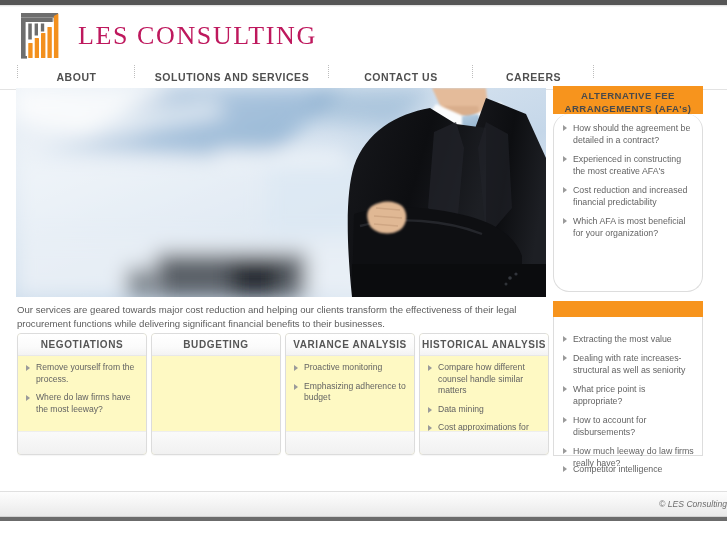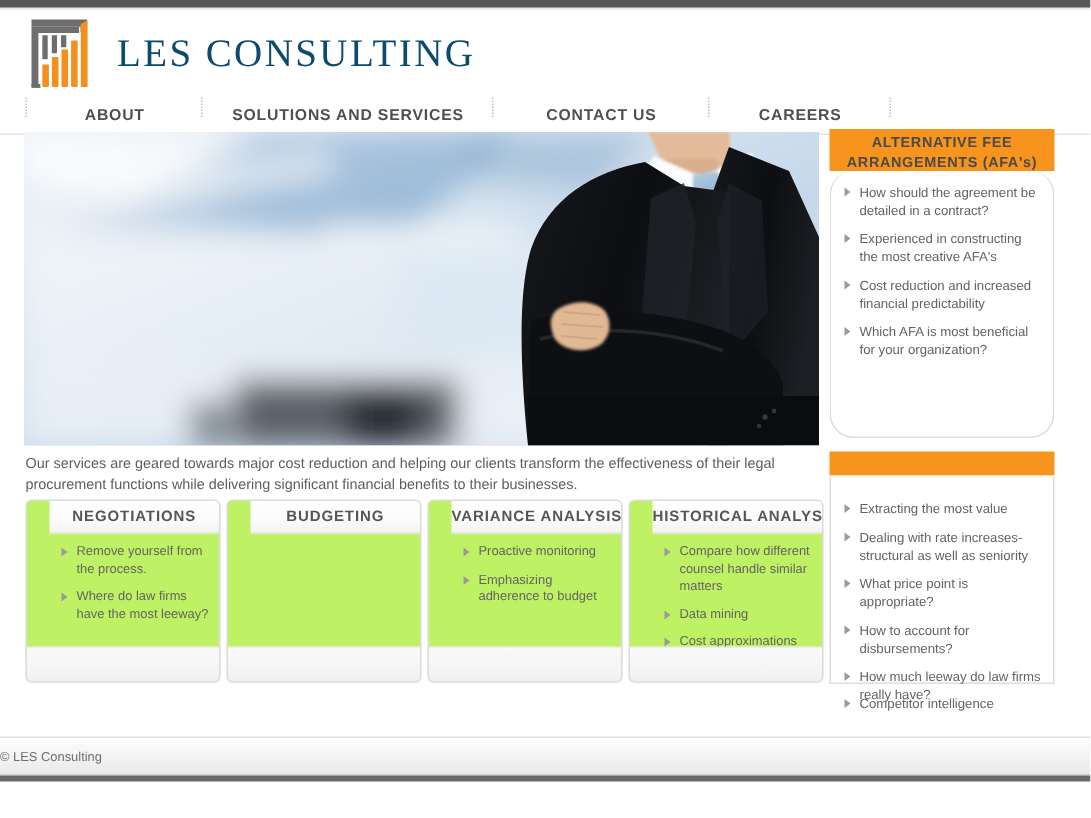--- a/index.html
+++ b/index.html
@@ -54,21 +54,21 @@
   .logo-mark {
     width: 44px; height: 48px;
     flex: 0 0 44px;
     position: relative;
   }
   .logo-text {
     margin-left: 14px;
     font-family: "Liberation Serif", serif;
     font-size: 26px;
     letter-spacing: 1.6px;
-    color: #0c4a6e;
+    color: #be185d;
     white-space: nowrap;
     font-weight: 400;
   }
 
   
   .nav {
     position: absolute;
     left: 0; top: 65px;
     width: 727px; height: 24px;
     background: #ffffff;
@@ -128,28 +128,27 @@
   .boxes {
     position: absolute;
     left: 17px; top: 333px;
     width: 532px; height: 122px;
     display: flex;
     gap: 4px;
   }
   .box {
     width: 131px;
     height: 122px;
-    background: #bef264;
+    background: #fef9c3;
     border: 1px solid #dcdcdc;
     border-radius: 4px;
     box-sizing: border-box;
     position: relative;
     overflow: hidden;
     box-shadow: 0 1px 1px rgba(0,0,0,0.04);
-    padding-left: 15px;
   }
   .box-head {
     height: 21px;
     line-height: 21px;
     text-align: center;
     font-size: 10px;
     font-weight: bold;
     color: #555555;
     letter-spacing: 0.6px;
     background: linear-gradient(to bottom, #ffffff 0%, #fbfbfb 60%, #f3f3f3 100%);
@@ -267,24 +266,25 @@
   .footer {
     position: absolute;
     left: 0; top: 491px;
     width: 727px; height: 26px;
     background: linear-gradient(to bottom, #fdfdfd 0%, #f4f4f4 50%, #e9e9e9 100%);
     border-top: 1px solid #e0e0e0;
     border-bottom: 1px solid #d2d2d2;
     box-sizing: border-box;
   }
   .footer-text {
-    text-align: left;
+    text-align: right;
     line-height: 24px;
     font-size: 8.6px;
     color: #6e6e6e;
+    font-style: italic;
   }
   .footer-strip {
     position: absolute;
     left: 0; top: 517px;
     width: 727px; height: 4px;
     background: #6b6b6b;
   }
 </style>
 </head>
 <body>

